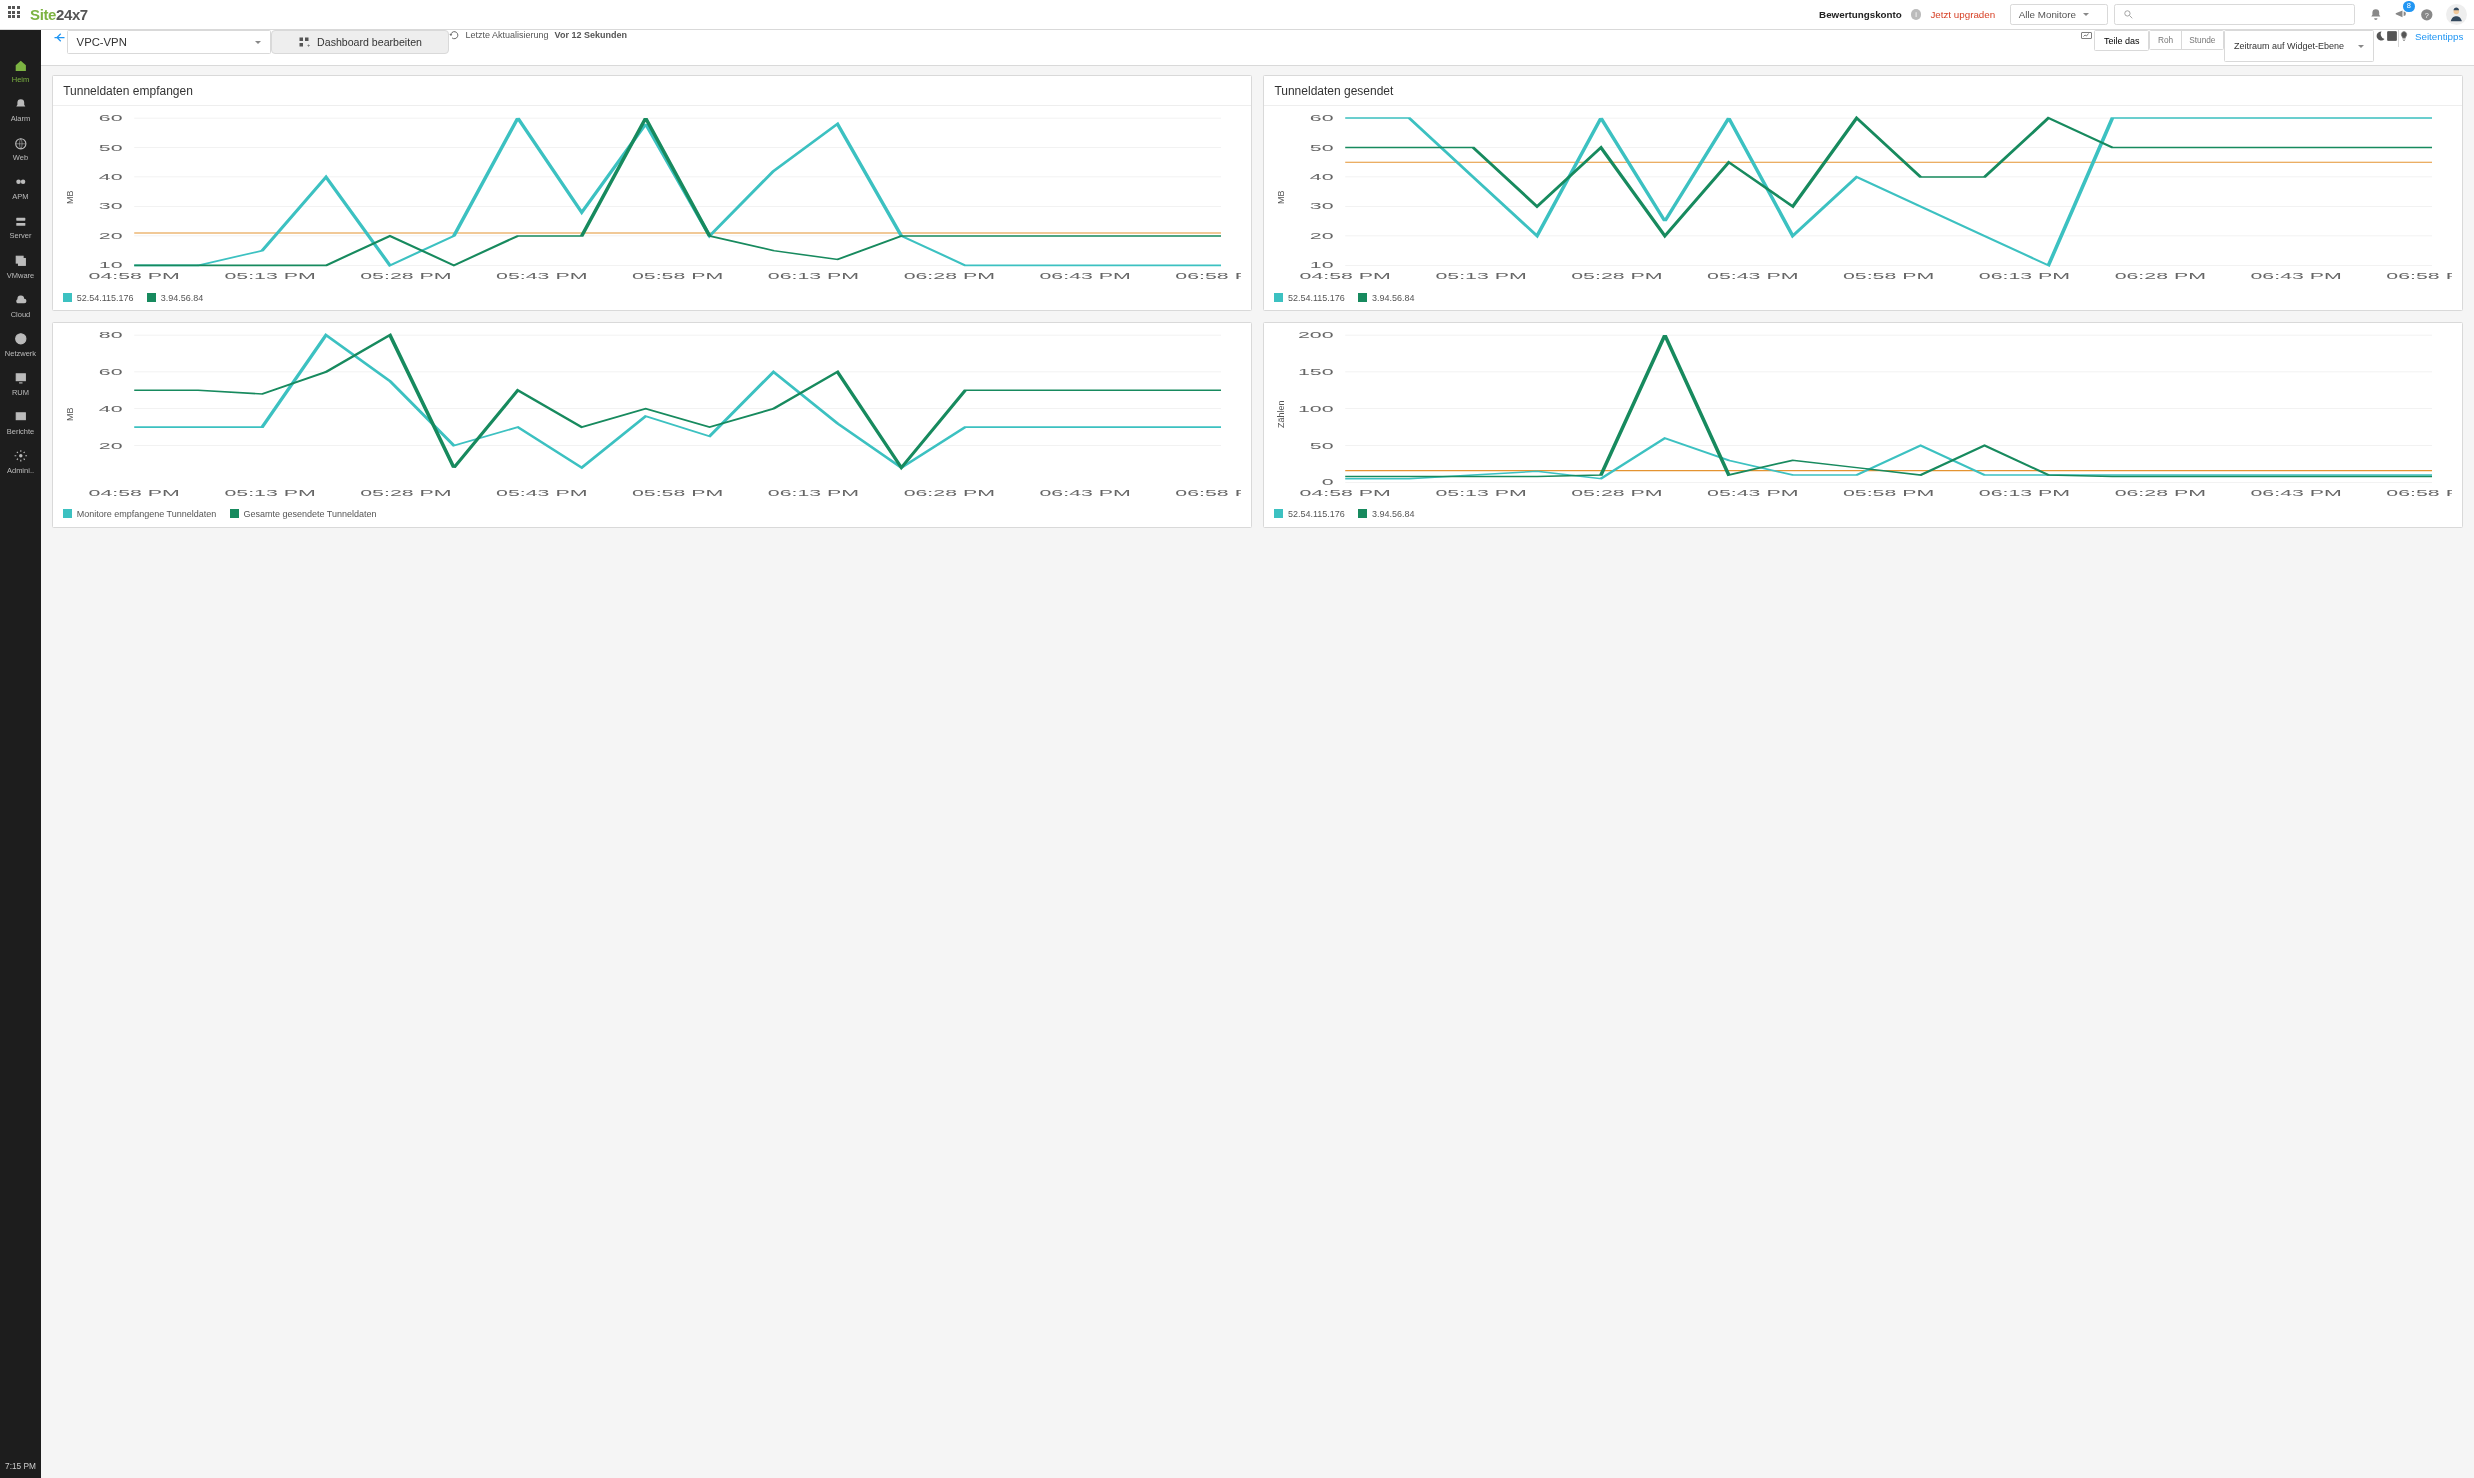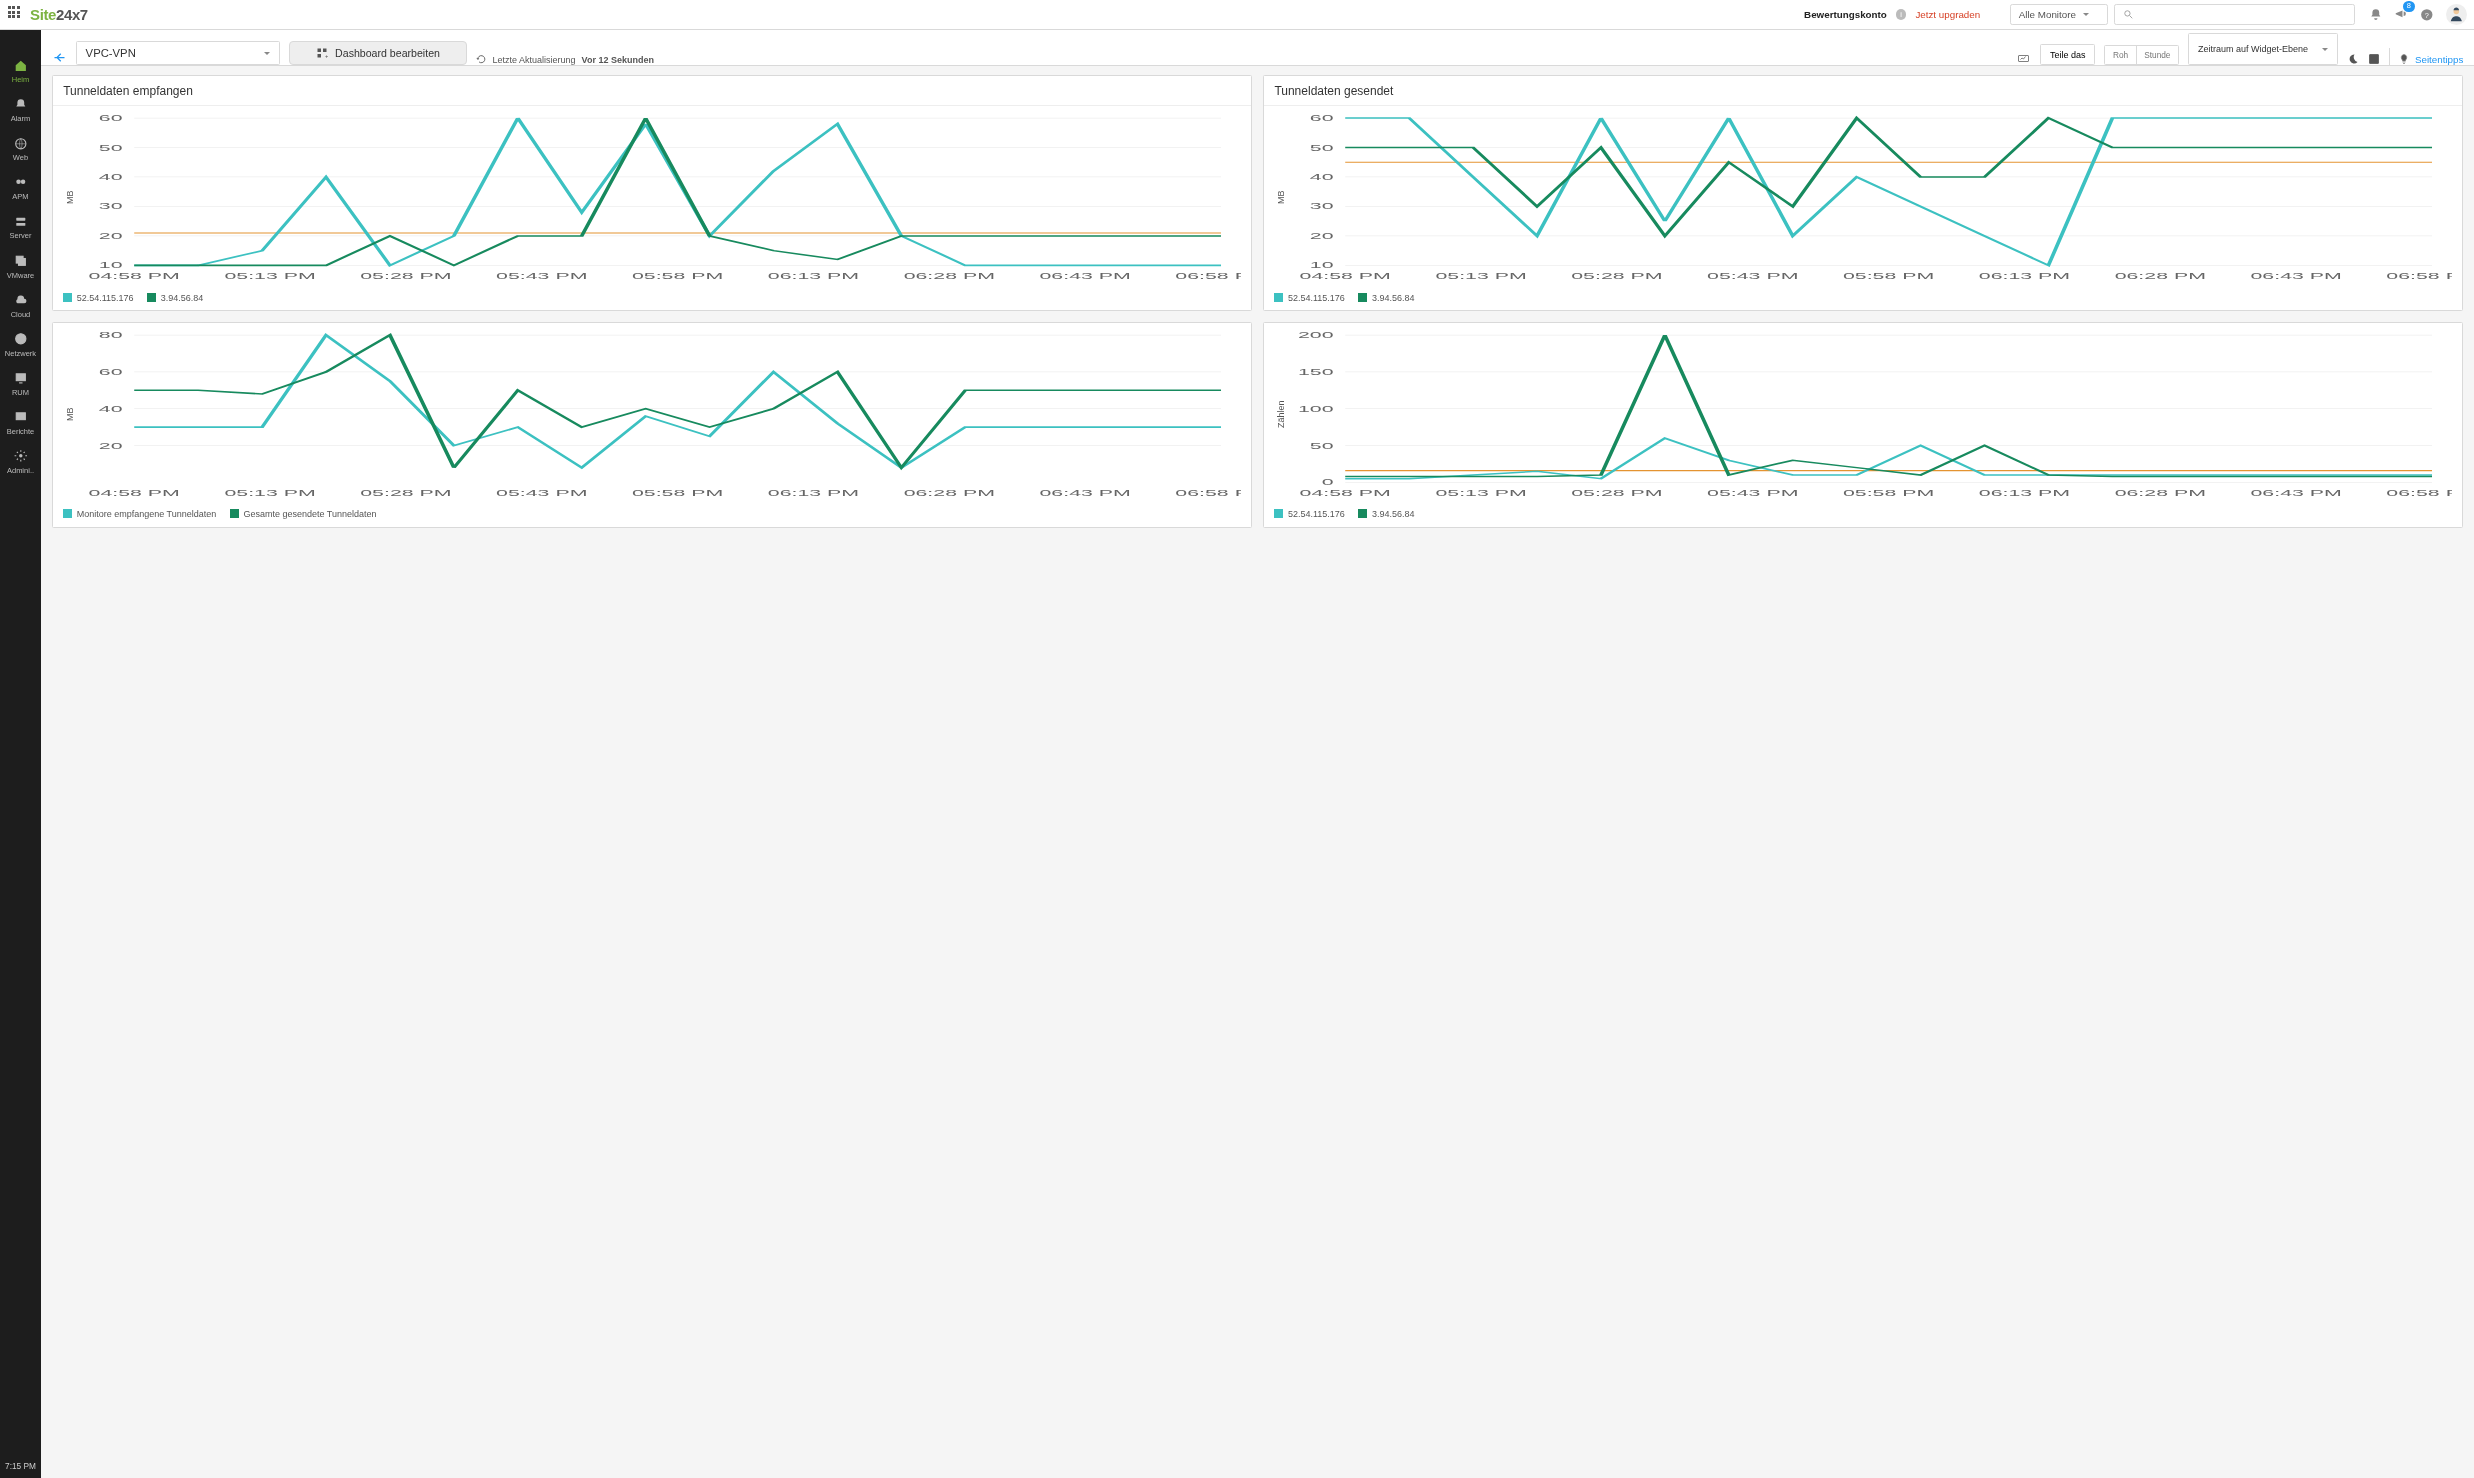--- a/index.html
+++ b/index.html
@@ -44,21 +44,21 @@
   .shell{flex:1;display:flex;min-height:0}
   .sidenav{width:41px;background:var(--sidebar);display:flex;flex-direction:column;align-items:center;padding-top:21px;color:#bbb;font-size:7.5px}
   .nav-item{width:100%;padding:7.5px 0 6px 0;display:flex;flex-direction:column;align-items:center;gap:3px;cursor:pointer}
   .nav-item.active{color:var(--active-green)}
   .nav-item svg,.nav-item .nico{width:13.6px;height:13.6px;fill:currentColor}
   .nav-item.active svg{fill:var(--active-green)}
   .side-spacer{flex:1}
   .clock{color:#ccc;padding:7.5px 0;font-size:8.3px}
   
   .main{flex:1;display:flex;flex-direction:column;min-width:0;overflow:auto}
-  .toolbar{height:36px;background:#fff;border-bottom:0.8px solid var(--border);display:flex;align-items:flex-end;gap:9px;padding:0 10.6px}
+  .toolbar{height:36px;background:#fff;border-bottom:0.8px solid var(--border);display:flex;align-items:flex-start;padding:0 10.6px}
   .back-arrow{width:15px;height:15px;fill:none;stroke:#2196f3;stroke-width:2;cursor:pointer}
   .dash-dd{display:flex;align-items:center;justify-content:space-between;border:0.8px solid var(--border);background:#fff;height:24px;width:204px;padding:0 9px;border-radius:1.5px;cursor:pointer;font-size:11.3px}
   .edit-btn{display:flex;align-items:center;gap:7.5px;background:#eee;border:0.8px solid var(--border);height:24px;padding:0 26px;border-radius:4px;cursor:pointer;font-size:10.6px}
   .refresh{display:flex;align-items:center;gap:6px;color:#555;font-size:9px}
   .refresh svg{width:10.6px;height:10.6px;fill:#555}
   .refresh .val{font-weight:600}
   .tb-spacer{flex:1}
   .noc-icon{width:15px;height:12px;fill:none;stroke:#555;stroke-width:1.5;cursor:pointer}
   .share-btn{border:0.8px solid var(--border);background:#fff;height:21px;padding:0 9px;border-radius:1.5px;cursor:pointer;font-size:9px}
   .seg{display:flex;border:0.8px solid var(--border);border-radius:1.5px;overflow:hidden;font-size:8.3px;color:#777}
@@ -98,21 +98,21 @@
       <span></span>
       <span></span>
       <span></span>
       <span></span>
     </div>
   <span class="brand"><span class="s">Site</span><span class="rest">24x7</span></span>
   <span class="spacer"></span>
   <span class="trial">Bewertungskonto</span>
   <span class="info-dot">i</span>
   <span class="upgrade">Jetzt upgraden</span>
-  <div class="monitor-dd" style="margin-left:24px">
+  <div class="monitor-dd" style="margin-left:9px">
     <span>Alle Monitore</span>
     <span class="caret"></span>
   </div>
   <div class="search-box">
     <svg class="search-icon" viewBox="0 0 24 24">
         <circle cx="10" cy="10" r="6"></circle>
         <line x1="15" y1="15" x2="21" y2="21"></line>
       </svg>
   </div>
   <div class="top-icons">

